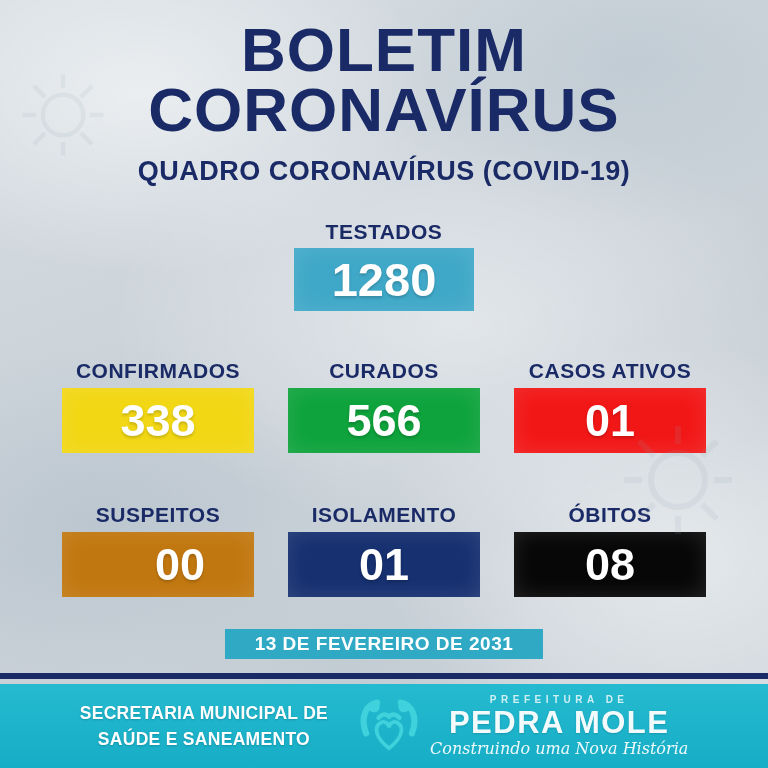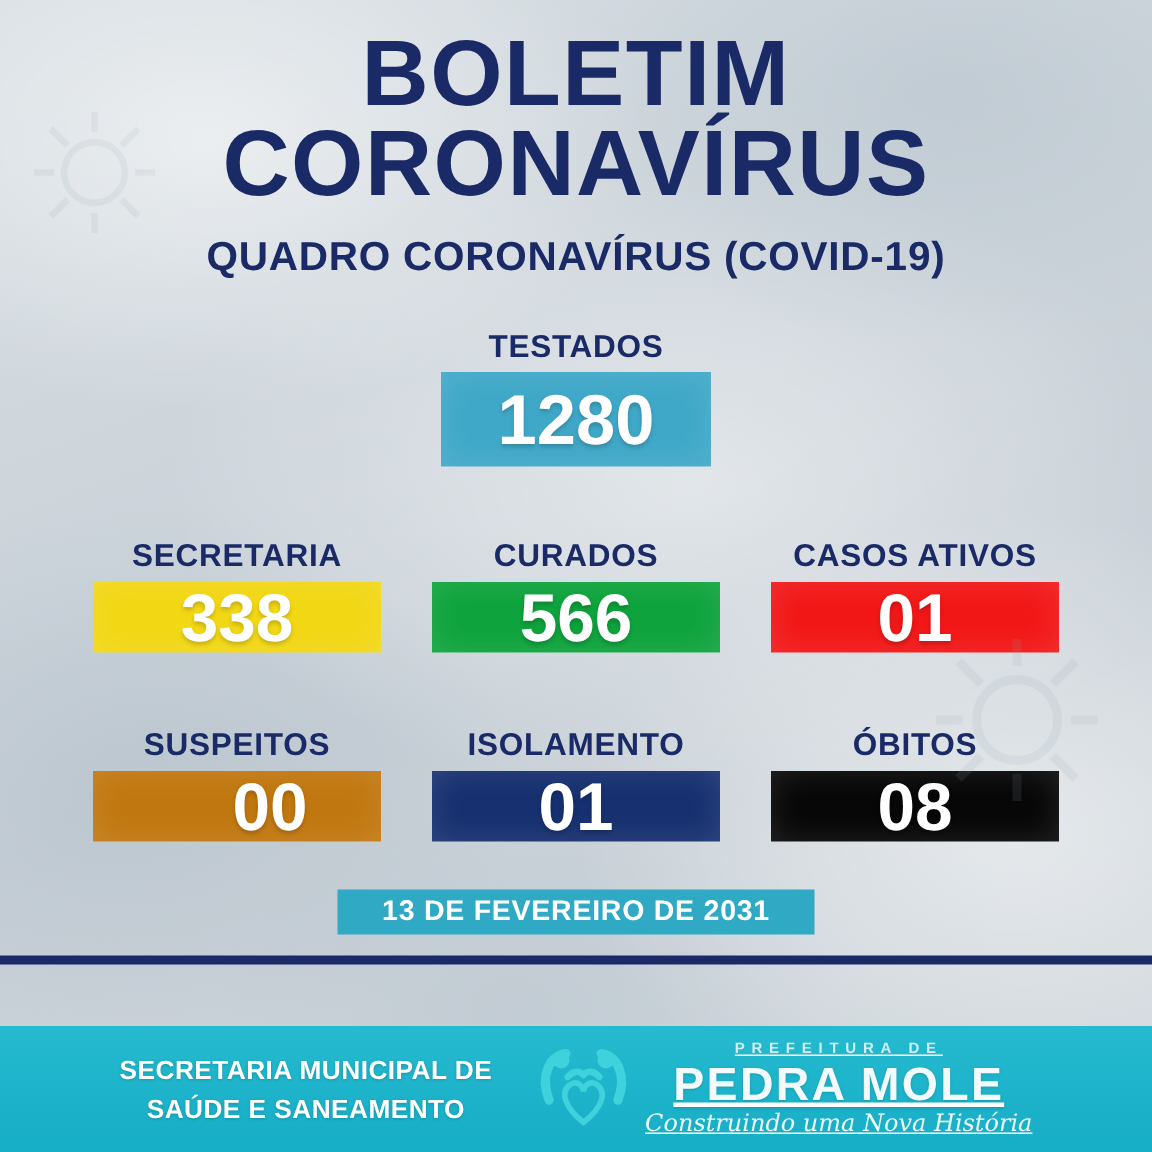--- a/index.html
+++ b/index.html
@@ -22,30 +22,30 @@
   .testados{margin-top:33px;text-align:center;}
   .stat-label{display:block;font-size:21px;font-weight:700;color:#1a2a66;letter-spacing:.5px;text-align:center;}
   .value-box{
     display:flex;align-items:center;justify-content:center;
     color:#fff;font-weight:800;
     text-shadow:0 2px 3px rgba(0,0,0,.18);
     box-shadow:inset 0 0 22px rgba(255,255,255,.12);
   }
   .testados .value-box{width:180px;height:63px;margin:4px auto 4px;font-size:47px;}
   .stats-grid{margin:44px 62px 0;display:grid;grid-template-columns:repeat(3,1fr);column-gap:34px;row-gap:50px;}
-  .stat .value-box{height:47px;margin-top:5px;font-size:45px;}
+  .stat .value-box{height:65px;margin-top:5px;font-size:45px;}
   .date-row{margin-top:32px;text-align:center;}
   .date-banner{display:inline-block;padding:4px 30px;font-size:19px;font-weight:700;color:#fff;letter-spacing:.5px;}
   .divider{height:6px;margin-top:14px;}
   .footer{
     margin-top:auto;height:84px;display:flex;align-items:center;justify-content:center;gap:30px;
     color:#fff;
   }
   .dept{font-size:17.5px;font-weight:700;line-height:1.5;text-align:center;letter-spacing:.3px;text-shadow:0 1px 2px rgba(0,60,70,.25);}
-  .logo{display:flex;align-items:center;gap:10px;text-decoration:underline;}
+  .logo{display:flex;align-items:center;gap:10px;}
   .logo-icon svg{display:block;width:62px;height:64px;}
   .logo-text{display:flex;flex-direction:column;align-items:center;line-height:1;}
   .logo-pretitle{font-size:10px;font-weight:700;letter-spacing:4.5px;color:rgba(255,255,255,.78);}
   .logo-name{font-size:31px;font-weight:800;letter-spacing:1.5px;margin-top:2px;color:rgba(255,255,255,.95);text-shadow:0 1px 2px rgba(0,60,70,.2);}
   .logo-tagline{font-family:"DejaVu Serif",serif;font-style:italic;font-size:16px;margin-top:3px;color:rgba(255,255,255,.92);}
 </style>
 </head>
 <body>
 
 <div class="poster">
@@ -87,21 +87,21 @@
 
   <div class="testados">
     <span class="stat-label">TESTADOS</span>
     <div class="value-box" style="background: rgb(63, 168, 200);">
       <span>1280</span>
     </div>
   </div>
 
   <div class="stats-grid">
     <div class="stat">
-      <span class="stat-label">SECRETARIA</span>
+      <span class="stat-label">CONFIRMADOS</span>
       <div class="value-box" style="background: rgb(242, 215, 20);">
         <span>338</span>
       </div>
     </div>
     <div class="stat">
       <span class="stat-label">CURADOS</span>
       <div class="value-box" style="background: rgb(14, 163, 60);">
         <span>566</span>
       </div>
     </div>

